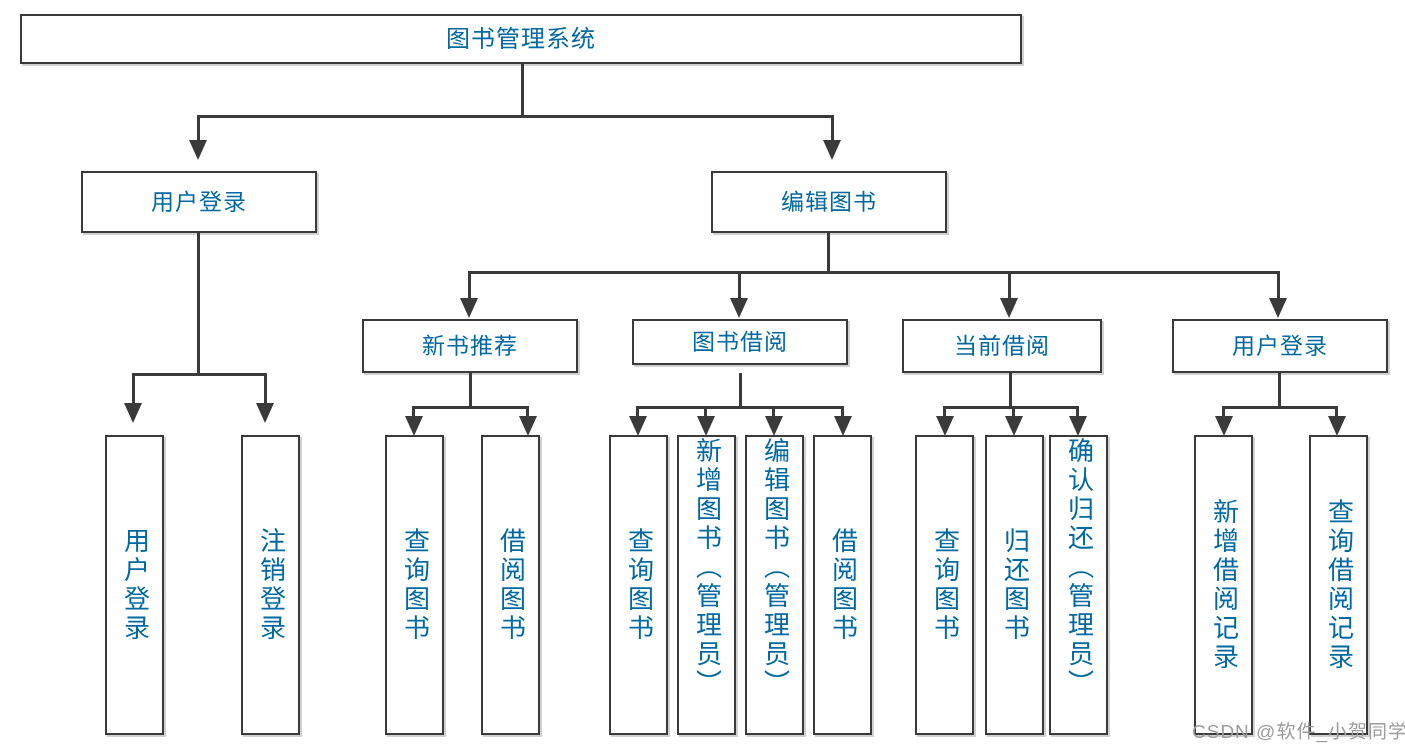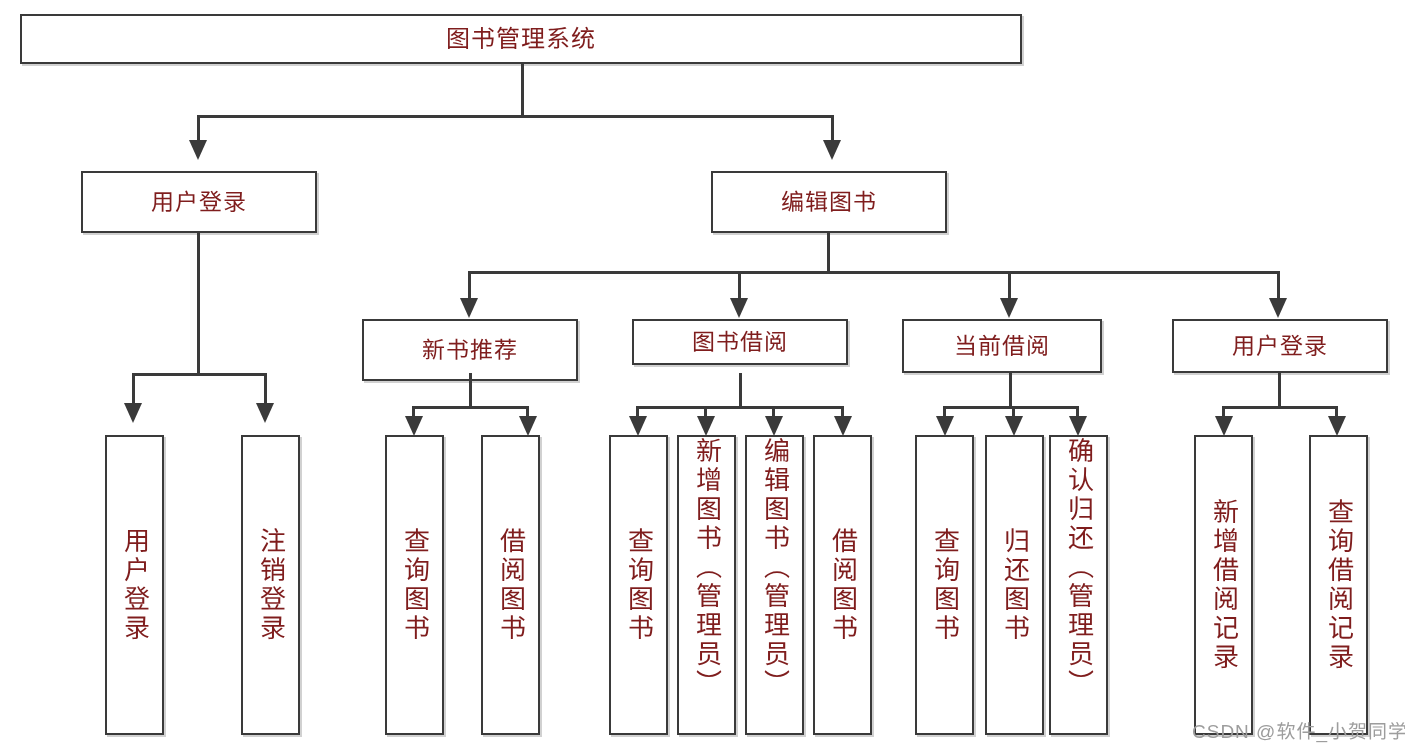--- a/index.html
+++ b/index.html
@@ -21,21 +21,21 @@
     box-sizing:border-box;
     background:#ffffff;
     border:2.5px solid #3a3a3a;
     box-shadow:2px 2px 0 rgba(0,0,0,0.18);
     display:flex;
     align-items:center;
     justify-content:center;
     text-align:center;
   }
   .node .label{
-    color:#7f1d1d;
+    color:#0369a1;
     line-height:1.15;
     letter-spacing:1px;
     white-space:nowrap;
   }
   
   .node.horiz .label{
     writing-mode:horizontal-tb;
     font-size:23px;
   }
   .node.root .label{font-size:24px;}
@@ -116,21 +116,21 @@
   <div class="conn hline" style="left:468px; top:271px; width:812px; height:3px;"></div>
   <div class="conn vline" style="left:468px; top:271px; width:3px; height:30px;"></div>
   <div class="conn vline" style="left:738px; top:271px; width:3px; height:30px;"></div>
   <div class="conn vline" style="left:1008px; top:271px; width:3px; height:30px;"></div>
   <div class="conn vline" style="left:1277px; top:271px; width:3px; height:30px;"></div>
   <div class="arrow" style="left:460px; top:298px;"></div>
   <div class="arrow" style="left:730px; top:298px;"></div>
   <div class="arrow" style="left:1000px; top:298px;"></div>
   <div class="arrow" style="left:1269px; top:298px;"></div>
 
-  <div class="node horiz" style="left:362px; top:319px; width:216px; height:62px;">
+  <div class="node horiz" style="left:362px; top:319px; width:216px; height:54px;">
     <span class="label">新书推荐</span>
   </div>
   <div class="node horiz" style="left:632px; top:319px; width:216px; height:46px;">
     <span class="label">图书借阅</span>
   </div>
   <div class="node horiz" style="left:902px; top:319px; width:200px; height:54px;">
     <span class="label">当前借阅</span>
   </div>
   <div class="node horiz" style="left:1172px; top:319px; width:216px; height:54px;">
     <span class="label">用户登录</span>

